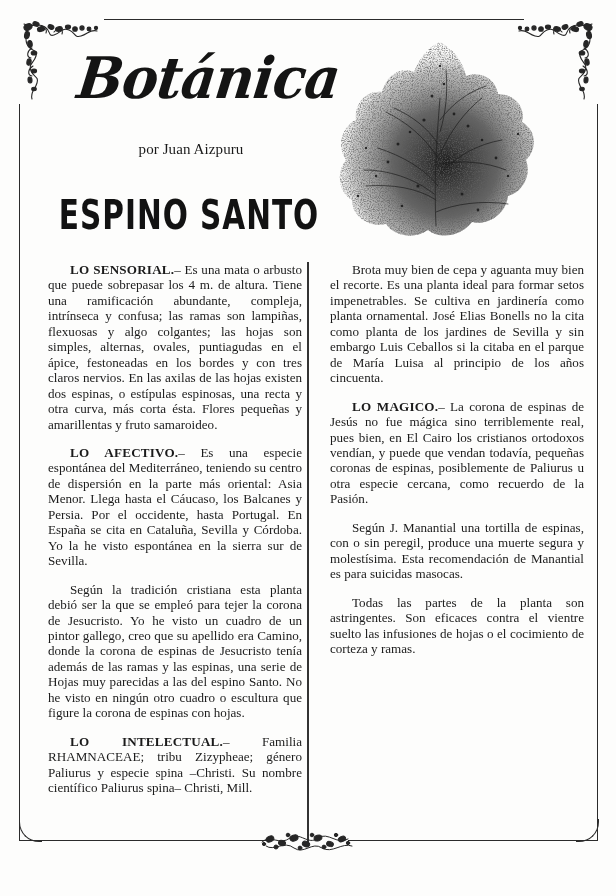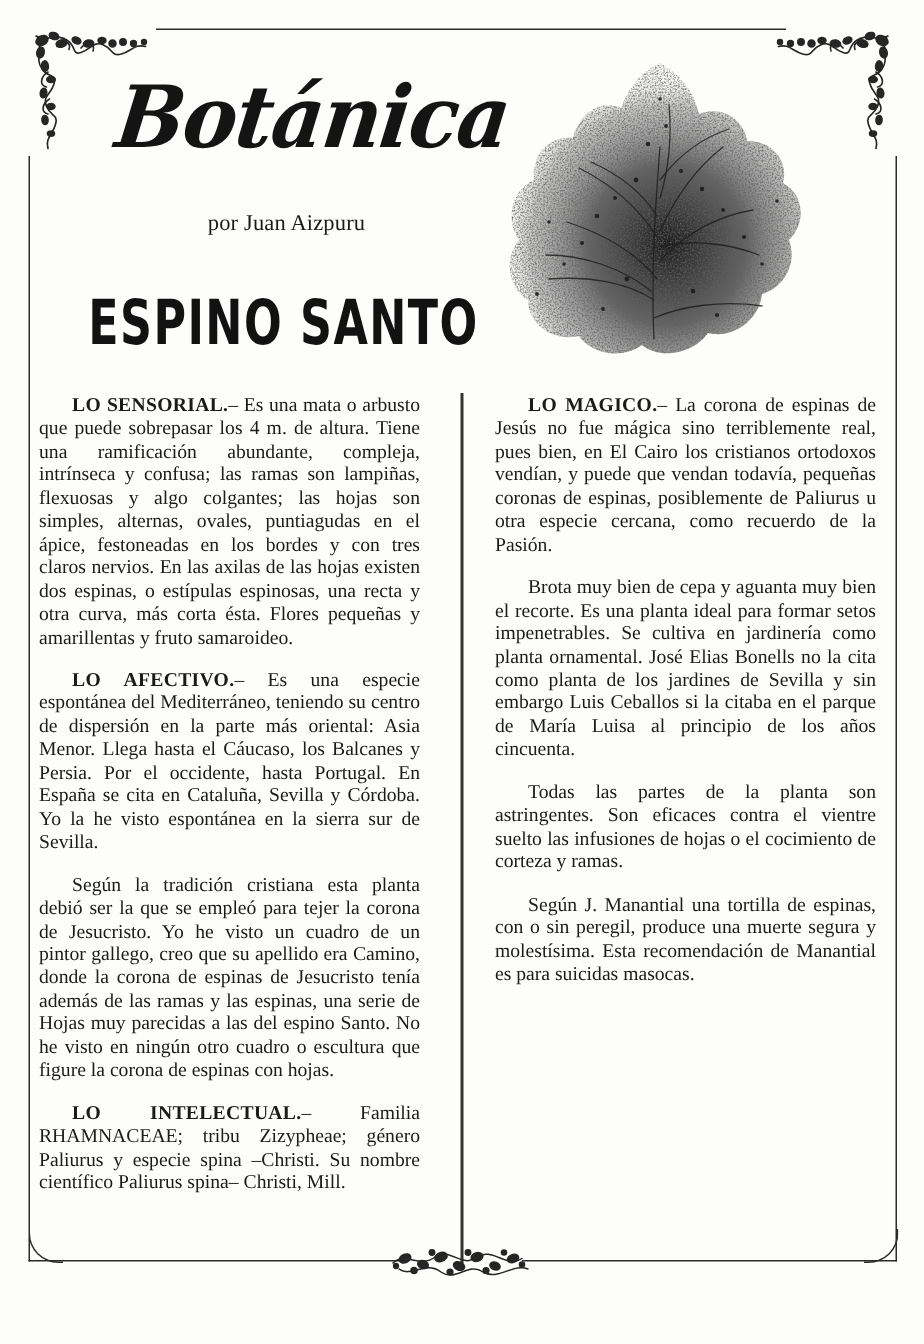--- a/index.html
+++ b/index.html
@@ -139,21 +139,21 @@
     top: 262px;
     width: 254px;
     font-family: "Liberation Serif", serif;
     font-size: 13.1px;
     line-height: 15.45px;
     text-align: justify;
     text-justify: inter-word;
     color: #1b1b1b;
     hyphens: manual;
   }
-  .col-left  { left: 26px; }
+  .col-left  { left: 48px; }
   .col-right { left: 330px; }
 
   .para {
     margin: 0 0 13px 0;
     text-indent: 22px;
   }
   .para:last-child { margin-bottom: 0; }
   .lede {
     font-weight: 700;
     letter-spacing: 0.2px;
@@ -333,30 +333,30 @@
     <p class="para">
       <span class="lede"></span><span>Según la tradición cristiana esta planta debió ser la que se empleó para tejer la corona de Jesucristo. Yo he visto un cuadro de un pintor gallego, creo que su apellido era Camino, donde la corona de espinas de Jesucristo tenía además de las ramas y las espinas, una serie de Hojas muy parecidas a las del espino Santo. No he visto en ningún otro cuadro o escultura que figure la corona de espinas con hojas.</span>
     </p>
     <p class="para">
       <span class="lede">LO INTELECTUAL.</span><span>– Familia RHAMNACEAE; tribu Zizypheae; género Paliurus y especie spina –Christi. Su nombre científico Paliurus spina– Christi, Mill.</span>
     </p>
   </div>
 
   <div class="column col-right">
     <p class="para">
+      <span class="lede"></span><span>Brota muy bien de cepa y aguanta muy bien el recorte. Es una planta ideal para formar setos impenetrables. Se cultiva en jardinería como planta ornamental. José Elias Bonells no la cita como planta de los jardines de Sevilla y sin embargo Luis Ceballos si la citaba en el parque de María Luisa al principio de los años cincuenta.</span>
+    </p>
+    <p class="para">
       <span class="lede">LO MAGICO.</span><span>– La corona de espinas de Jesús no fue mágica sino terriblemente real, pues bien, en El Cairo los cristianos ortodoxos vendían, y puede que vendan todavía, pequeñas coronas de espinas, posiblemente de Paliurus u otra especie cercana, como recuerdo de la Pasión.</span>
     </p>
     <p class="para">
-      <span class="lede"></span><span>Brota muy bien de cepa y aguanta muy bien el recorte. Es una planta ideal para formar setos impenetrables. Se cultiva en jardinería como planta ornamental. José Elias Bonells no la cita como planta de los jardines de Sevilla y sin embargo Luis Ceballos si la citaba en el parque de María Luisa al principio de los años cincuenta.</span>
+      <span class="lede"></span><span>Según J. Manantial una tortilla de espinas, con o sin peregil, produce una muerte segura y molestísima. Esta recomendación de Manantial es para suicidas masocas.</span>
     </p>
     <p class="para">
       <span class="lede"></span><span>Todas las partes de la planta son astringentes. Son eficaces contra el vientre suelto las infusiones de hojas o el cocimiento de corteza y ramas.</span>
-    </p>
-    <p class="para">
-      <span class="lede"></span><span>Según J. Manantial una tortilla de espinas, con o sin peregil, produce una muerte segura y molestísima. Esta recomendación de Manantial es para suicidas masocas.</span>
     </p>
   </div>
 
   <div class="orn orn-bottom">
     <svg viewBox="0 0 100 30" width="100" height="30" aria-hidden="true">
       <g fill="#262626" stroke="#262626" stroke-width="1" stroke-linecap="round">
         <path d="M4 16 C12 8, 22 20, 32 12 C42 5, 50 20, 60 12 C70 5, 80 20, 90 13" fill="none"></path>
         <path d="M8 20 C16 26, 26 14, 36 22 C46 29, 54 15, 64 22 C74 28, 84 16, 94 20" fill="none"></path>
         <ellipse cx="12" cy="13" rx="4" ry="2.8" transform="rotate(-24 12 13)"></ellipse>
         <ellipse cx="24" cy="17" rx="3.6" ry="2.6" transform="rotate(18 24 17)"></ellipse>

